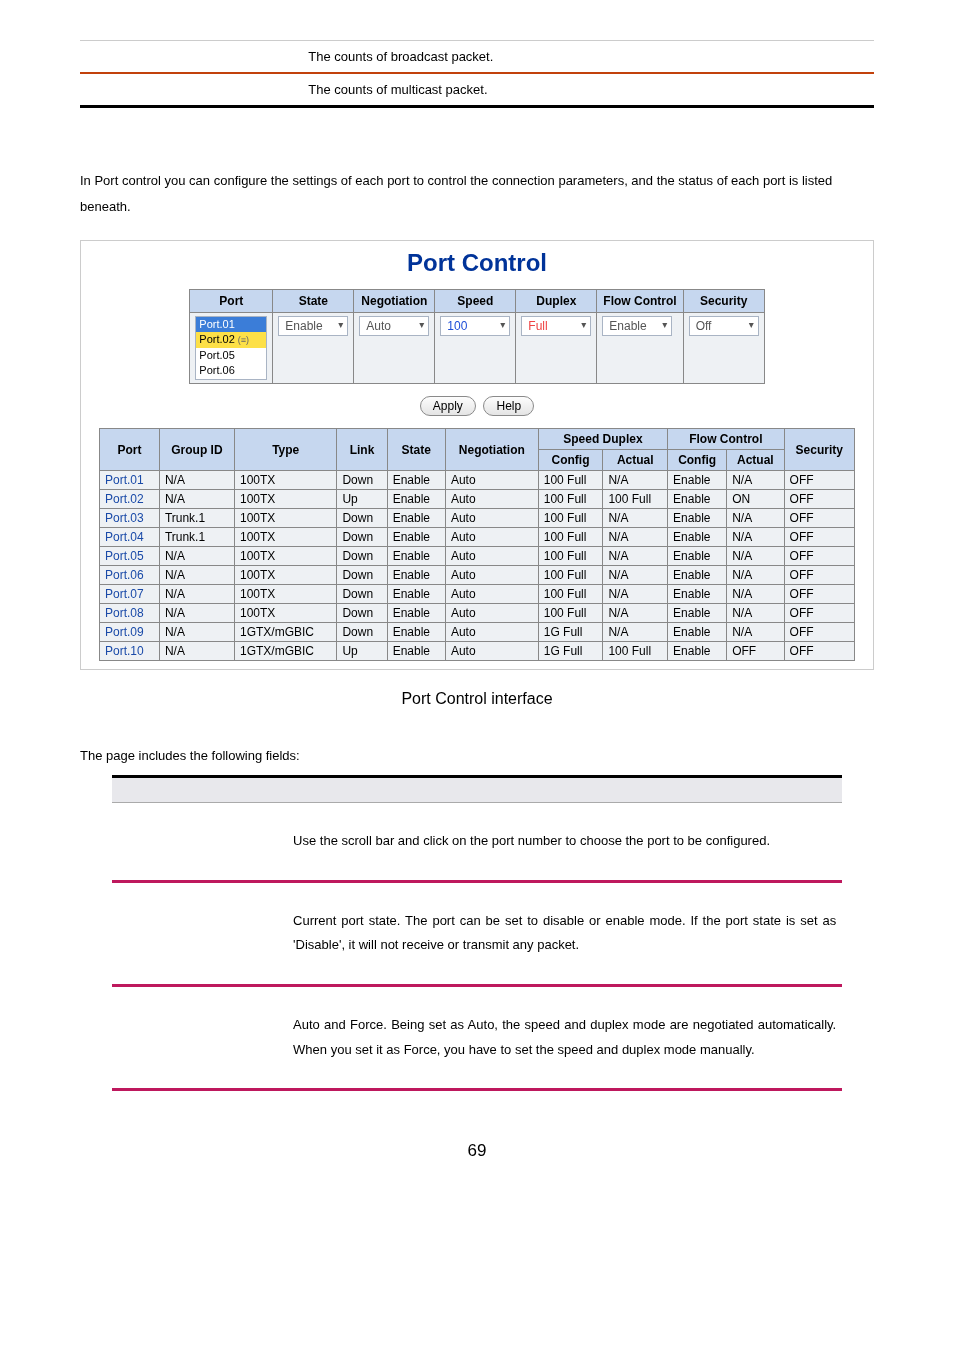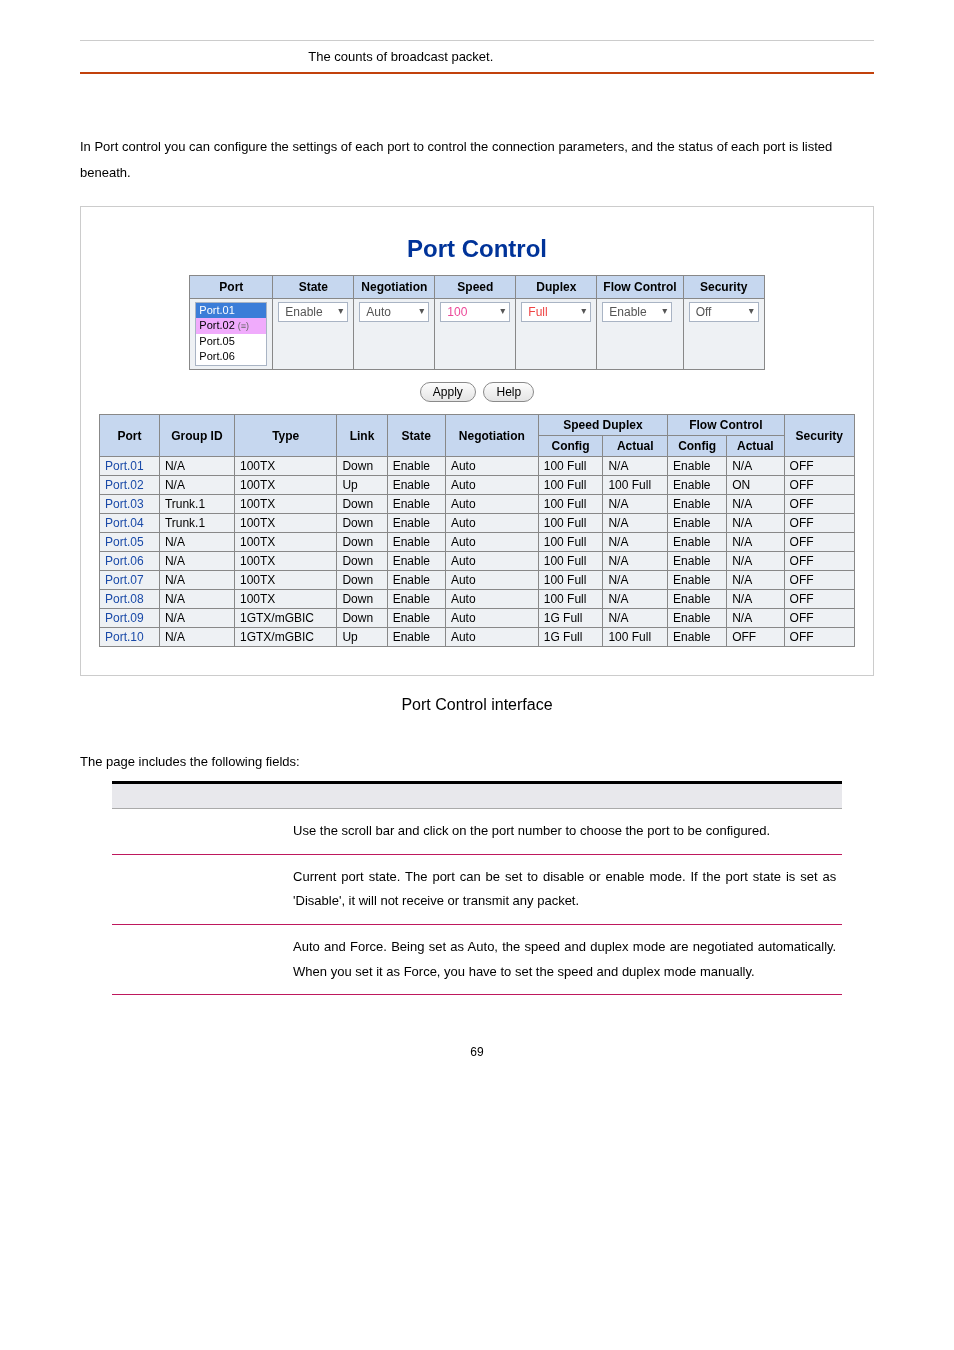--- a/index.html
+++ b/index.html
@@ -22,21 +22,21 @@
   }
   .top-table .last-row td {
     border-bottom: 3px solid #000;
   }
   .body-text {
     line-height: 2;
     margin: 60px 0 20px 0;
   }
   .screenshot-frame {
     border: 1px solid #ccc;
-    padding: 28px 18px;
+    padding: 8px 18px;
     width: 100%;
     box-sizing: border-box;
     margin-bottom: 20px;
   }
   .port-control-title {
     color: #003399;
     font-weight: bold;
     font-size: 24px;
     text-align: center;
     margin-bottom: 12px;
@@ -68,21 +68,21 @@
     font-size: 11px;
     overflow: hidden;
     line-height: 1.4;
   }
   .port-listbox .sel {
     background: #3b7dd8;
     color: #fff;
     padding: 0 3px;
   }
   .port-listbox .dot {
-    background: #f0abfc;
+    background: #fde047;
     padding: 0 3px;
   }
   .port-listbox .plain {
     padding: 0 3px;
   }
   .sel-look {
     display: inline-block;
     border: 1px solid #a9b4c4;
     background: #fff;
     padding: 2px 16px 2px 6px;
@@ -146,45 +146,49 @@
     margin: 0 auto;
     border-collapse: collapse;
   }
   .fields-table thead td {
     background: #e8e8ec;
     border-top: 3px solid #000;
     border-bottom: 1px solid #aaa;
     height: 22px;
   }
   .fields-table tbody td {
-    border-bottom: 1px solid #be185d;
-    padding: 10px 6px;
+    border-bottom: 3px solid #be185d;
+    padding: 26px 6px;
     vertical-align: top;
   }
   .fields-table tbody td.label {
     width: 24%;
   }
   .fields-table tbody td.desc {
     line-height: 1.9;
     text-align: justify;
   }
   .page-num {
     text-align: center;
-    font-size: 12px;
+    font-size: 17px;
     margin-top: 50px;
   }
 </style>
 </head>
 <body>
 
 <table class="top-table">
   <tbody id="top-rows">
       <tr>
         <td style="width: 28%;"></td>
         <td>The counts of broadcast packet.</td>
+      </tr>
+      <tr class="last-row">
+        <td style="width: 28%;"></td>
+        <td>The counts of multicast packet.</td>
       </tr>
     </tbody>
 </table>
 
 <p class="body-text">In Port control you can configure the settings of each port to control the connection parameters, and the status of each port is listed beneath.</p>
 
 <div class="screenshot-frame">
   <div class="port-control-title">Port Control</div>
 
   <table class="ctrl-table">
@@ -204,21 +208,21 @@
         <td>
           <div class="port-listbox">
             <div class="sel">Port.01</div>
             <div class="dot"><span>Port.02</span> <span style="font-size:9px;color:#666">(≡)</span></div>
             <div class="plain">Port.05</div>
             <div class="plain">Port.06</div>
           </div>
         </td>
         <td><span class="sel-look">Enable</span></td>
         <td><span class="sel-look">Auto</span></td>
-        <td><span class="sel-look" style="color:#ec4899">100</span></td>
+        <td><span class="sel-look" style="color:#1d4ed8">100</span></td>
         <td><span class="sel-look" style="color:#ef4444">Full</span></td>
         <td><span class="sel-look">Enable</span></td>
         <td><span class="sel-look">Off</span></td>
       </tr>
     </tbody>
   </table>
 
   <div class="btn-row">
     <span class="ui-btn">Apply</span>
     <span class="ui-btn">Help</span>

